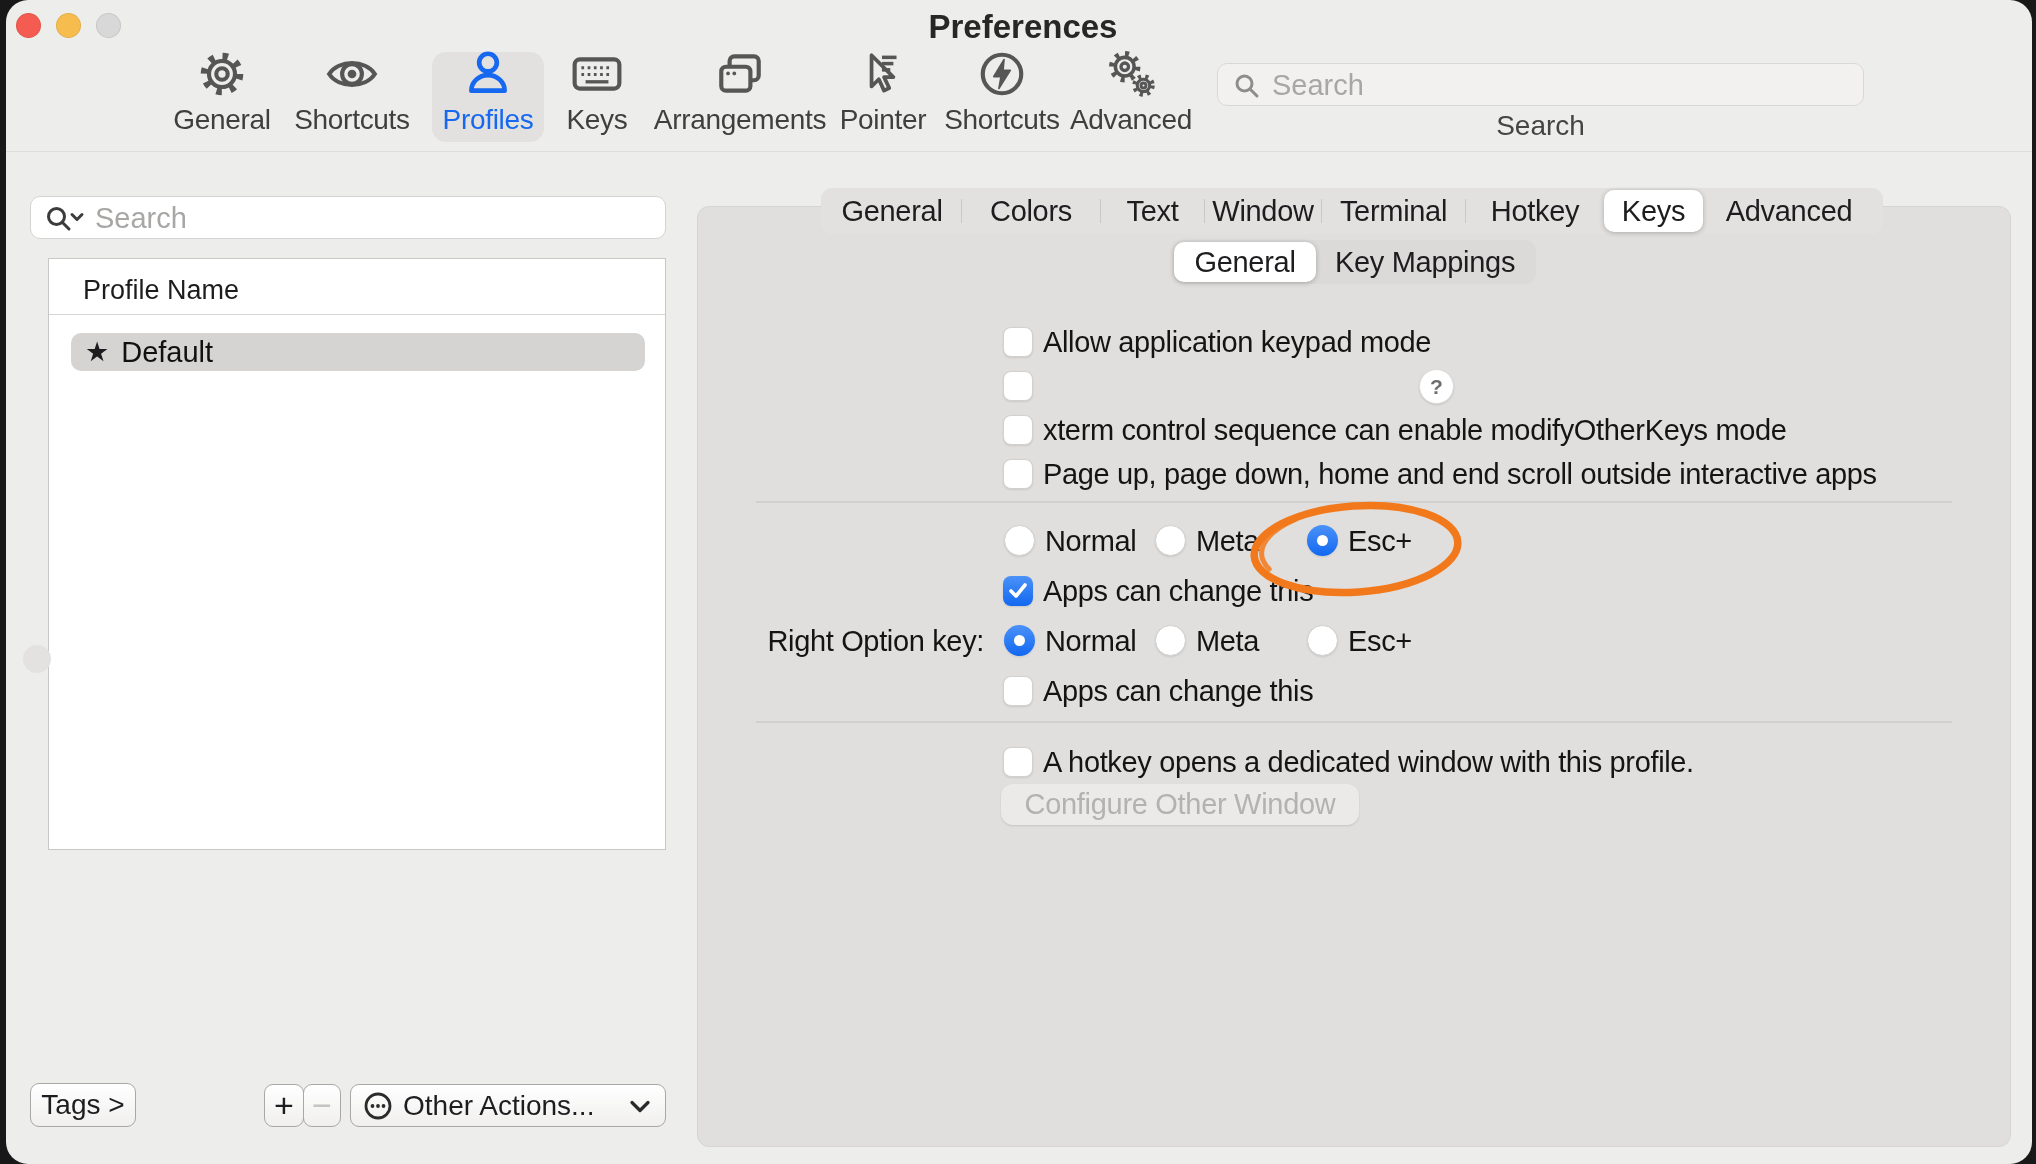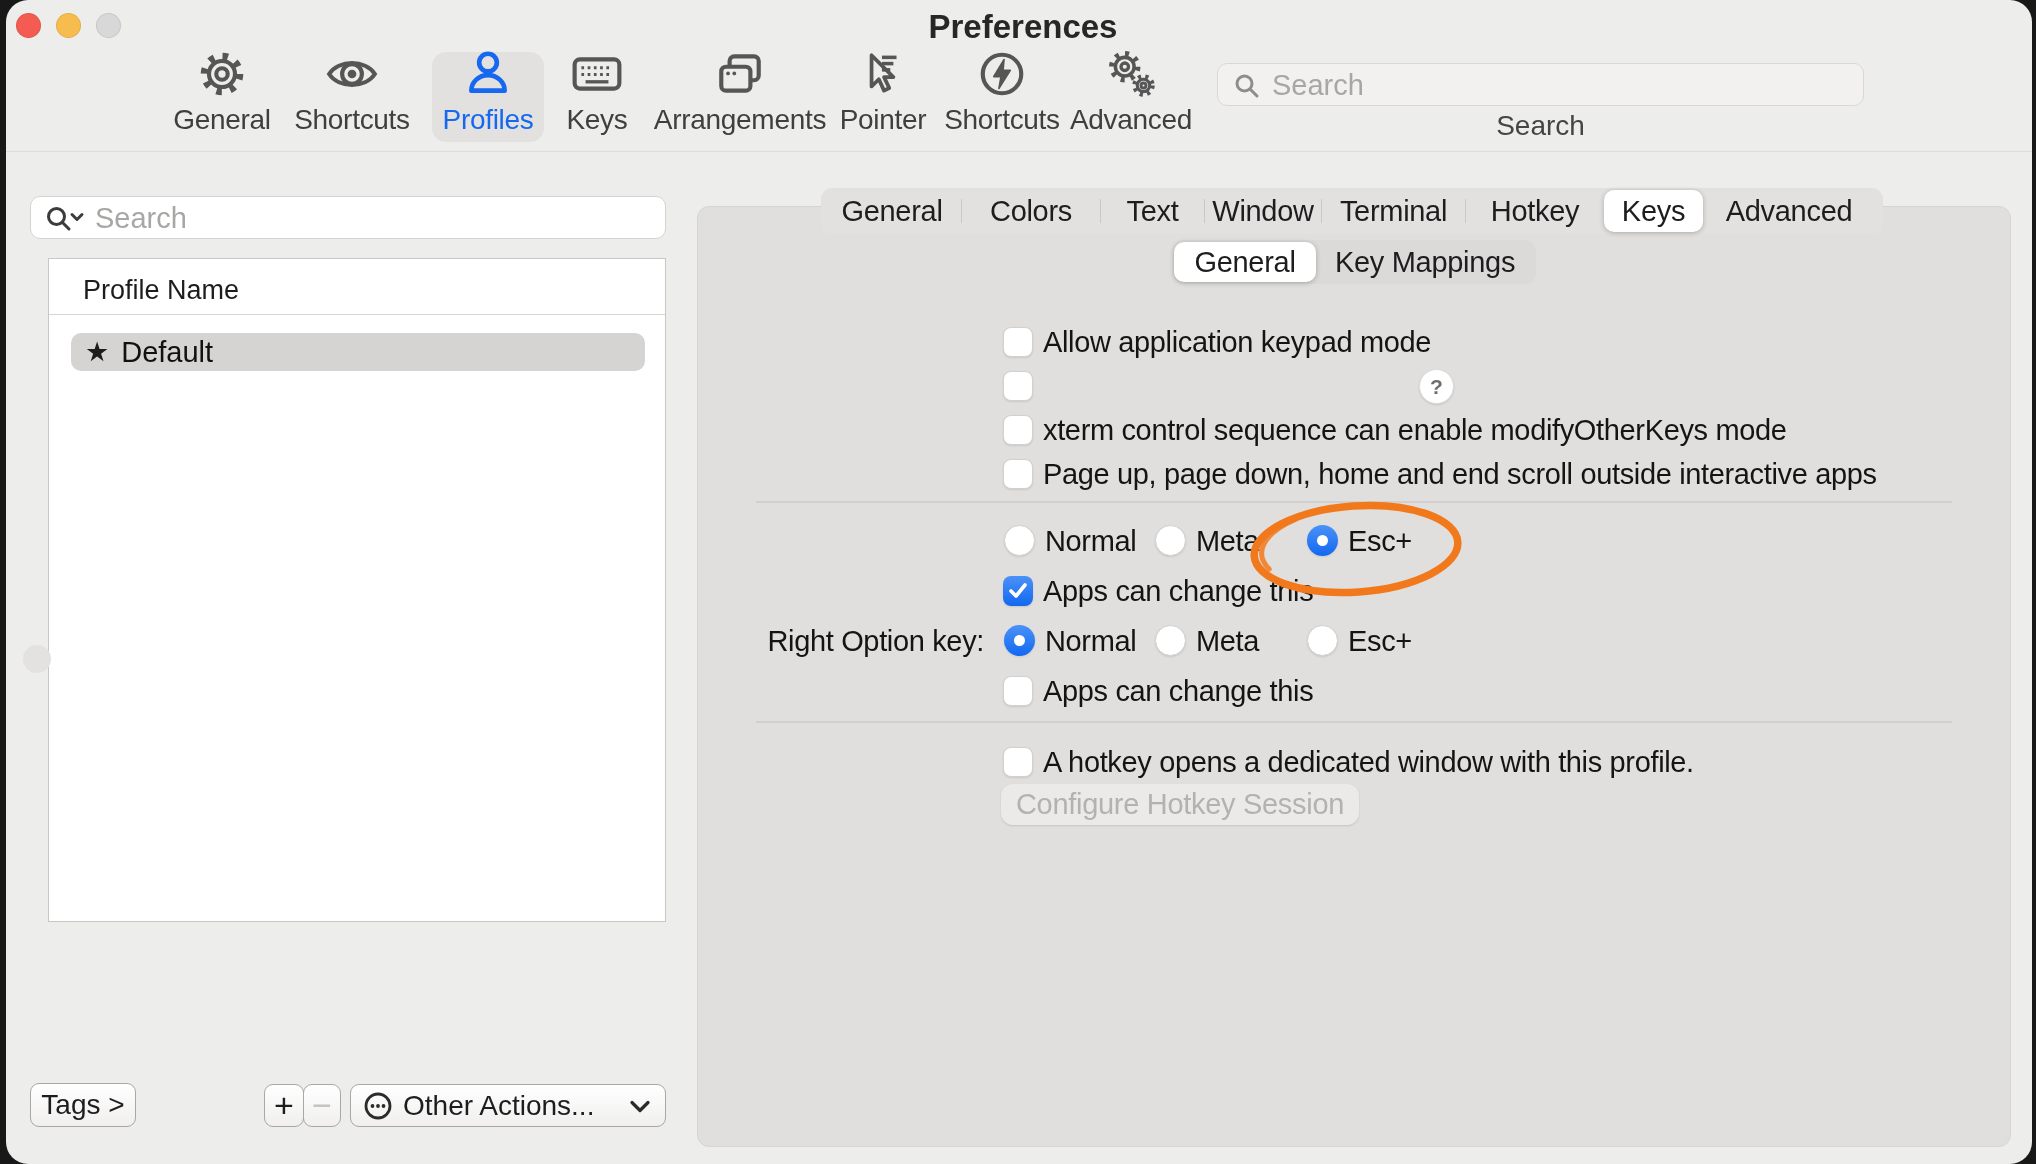--- a/index.html
+++ b/index.html
@@ -36,21 +36,21 @@
   .side-search{
     left:24px;top:196px;width:636px;height:43px;border-radius:10px;background:#fff;
     border:1px solid #d4d3d1;box-sizing:border-box;
   }
   .side-search input{
     position:absolute;left:62px;top:2px;width:560px;height:36px;border:0;background:transparent;
     font-family:inherit;font-size:29px;color:#333;outline:none;
   }
   .side-search input::placeholder{color:#a8a7a5;}
   .plist{
-    left:42px;top:258px;width:618px;height:664px;background:#ffffff;
+    left:42px;top:258px;width:618px;height:592px;background:#ffffff;
     border:1px solid #c9c8c6;box-sizing:border-box;
   }
   .plist-header{position:absolute;left:34px;top:16px;font-size:27px;color:#1d1d1f;}
   .plist-hdiv{position:absolute;left:0;top:55px;width:100%;height:1px;background:#d8d7d6;}
   .prow{
     position:absolute;left:22px;top:74px;width:574px;height:38px;border-radius:10px;
     background:#d5d4d2;display:flex;align-items:center;
   }
   .prow .star{margin-left:14px;font-size:27px;color:#1d1d1f;}
   .prow .nm{margin-left:12px;font-size:29px;color:#111;}
@@ -312,21 +312,21 @@
       <span class="lbl" style="left:345px;">Apps can change this</span>
     </div>
 
     <div class="divider" style="top:514px;"></div>
 
     <div class="row" style="top:535px;">
       <span class="cb" style="left:305px;"></span>
       <span class="lbl" style="left:345px;">A hotkey opens a dedicated window with this profile.</span>
     </div>
     <div class="cfg-btn">
-      <span>Configure Hotkey Session</span>
+      <span>Configure Other Window</span>
     </div>
 
     <svg class="abs annot" style="left:540px;top:286px;" width="236" height="112" viewBox="0 0 236 112">
       <g transform="rotate(-4 118 56)">
         <ellipse cx="118" cy="56" rx="102" ry="43" fill="none" stroke="#f2791b" stroke-width="7.5" stroke-linecap="round"></ellipse>
         <path d="M30 70 A 102 43 0 0 1 60 22" fill="none" stroke="#f2791b" stroke-width="5" stroke-linecap="round" opacity="0.85"></path>
       </g>
     </svg>
   </div>
 

